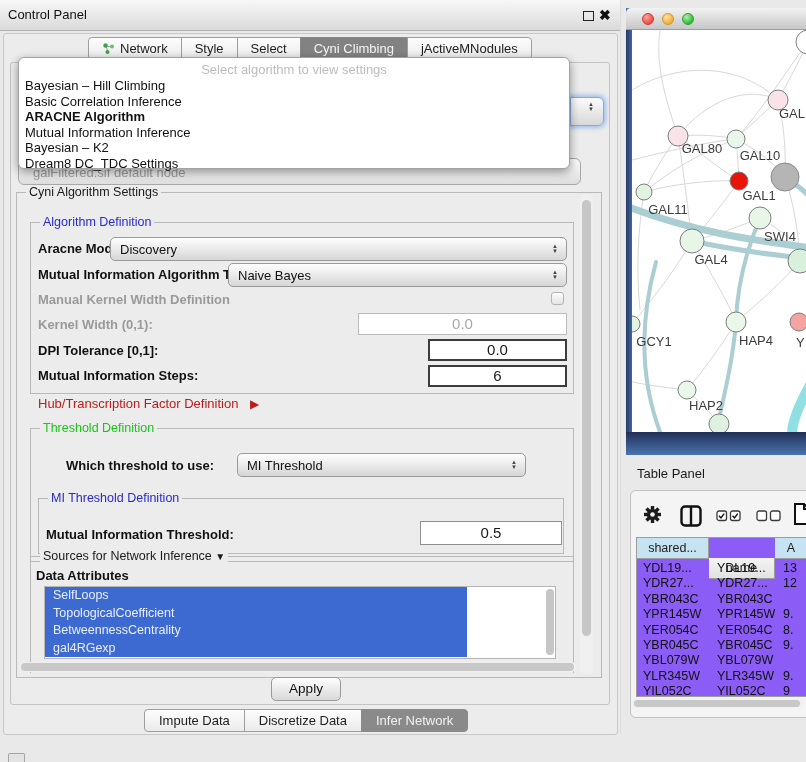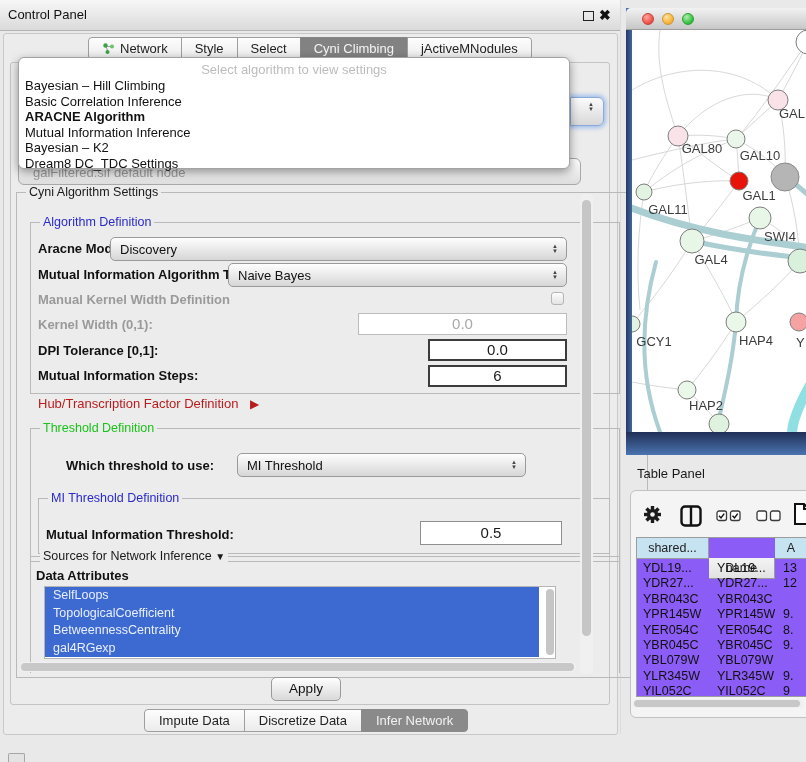--- a/index.html
+++ b/index.html
@@ -26,37 +26,37 @@
   .popup{left:18px;top:57px;width:552px;height:112px;background:#fff;border:1px solid #a3a3a3;border-radius:6px;box-shadow:0 3px 10px rgba(0,0,0,.4);z-index:40;padding-top:3px;box-sizing:border-box;}
   .popup .ph{text-align:center;color:#bdbdbd;font-size:13px;height:17px;line-height:17px;}
   .popup .it{padding-left:6px;font-size:13px;height:15.5px;line-height:15.5px;color:#111;white-space:nowrap;}
   .popup .it.bold{font-weight:bold;}
 
   
   .combo-frag{left:570px;top:97px;width:32px;height:27px;border:1px solid #89a9d9;border-radius:0 6px 6px 0;background:linear-gradient(#fbfbfb,#d8d8d8);box-shadow:0 0 4px 2px rgba(110,160,235,.6);z-index:5;}
   .hidden-combo{left:18px;top:158px;width:563px;height:27px;border:1px solid #a8a8a8;border-radius:6px;background:linear-gradient(#fcfcfc,#dedede);z-index:1;line-height:27px;padding-left:14px;box-sizing:border-box;color:#9b9b9b;font-size:13px;}
 
   
-  .group{border:1px solid #b9b9b9;border-radius:0;padding-left:46px;}
+  .group{border:1px solid #b9b9b9;border-radius:0;}
   .legend{position:absolute;top:-8px;left:9px;background:#ececec;padding:0 3px;font-size:12.5px;line-height:15px;}
   .legend.blue{color:#2929cc;}
   .legend.green{color:#19c319;}
   .lbl{font-size:13px;font-weight:bold;color:#111;white-space:nowrap;}
   .lbl.dis{color:#9a9a9a;}
   .combo{border:1px solid #9a9a9a;border-radius:5px;background:linear-gradient(#fefefe,#d6d6d6);height:24px;box-sizing:border-box;display:flex;align-items:center;font-size:13px;color:#111;}
   .combo .txt{padding-left:9px;flex:1;}
   .stepper{width:16px;display:flex;flex-direction:column;align-items:center;justify-content:center;line-height:5px;font-size:6px;color:#444;margin-right:3px;}
   .field{background:#fff;text-align:center;font-size:15px;box-sizing:border-box;padding:0 20px;display:block;line-height:20px;}
   .field.dark{border:2px solid #3c3c3c;line-height:18px;}
   .field.norm{border:1px solid #8f8f8f;}
   .field.dis{border:1px solid #bcbcbc;color:#a9a9a9;}
   .checkbox{width:13px;height:13px;border:1px solid #b5b5b5;border-radius:3px;background:linear-gradient(#fdfdfd,#e3e3e3);box-sizing:border-box;}
 
   .list{background:#fff;border:1px solid #b5b5b5;box-sizing:border-box;}
-  .list .li{height:17.5px;line-height:17.5px;padding-left:8px;font-size:12.5px;color:#e9efff;background:#3d6ad0;width:494px;box-sizing:border-box;white-space:nowrap;}
+  .list .li{height:17.5px;line-height:17.5px;padding-left:8px;font-size:12.5px;color:#e9efff;background:#3d6ad0;width:422px;box-sizing:border-box;white-space:nowrap;}
   .vthumb{background:#c6c6c6;border-radius:5px;}
   .hthumb{background:#c8c8c8;border-radius:5px;}
   .track{background:#f0f0f0;border-radius:5px;}
 
   .apply{left:271px;top:677px;width:68px;height:22px;border:1px solid #9a9a9a;border-radius:5px;background:linear-gradient(#fefefe,#d9d9d9);font-size:13.5px;text-align:center;line-height:21px;color:#111;}
 
   .btabrow{left:144px;top:709px;height:23px;display:flex;z-index:2;}
   .btab{height:21px;line-height:21px;padding:0 14px;border:1px solid #9e9e9e;margin-left:-1px;background:linear-gradient(#fdfdfd,#ebebeb);font-size:13px;color:#222;}
   .btab.first{border-radius:4px 0 0 4px;margin-left:0;}
   .btab.last{border-radius:0 4px 4px 0;}

